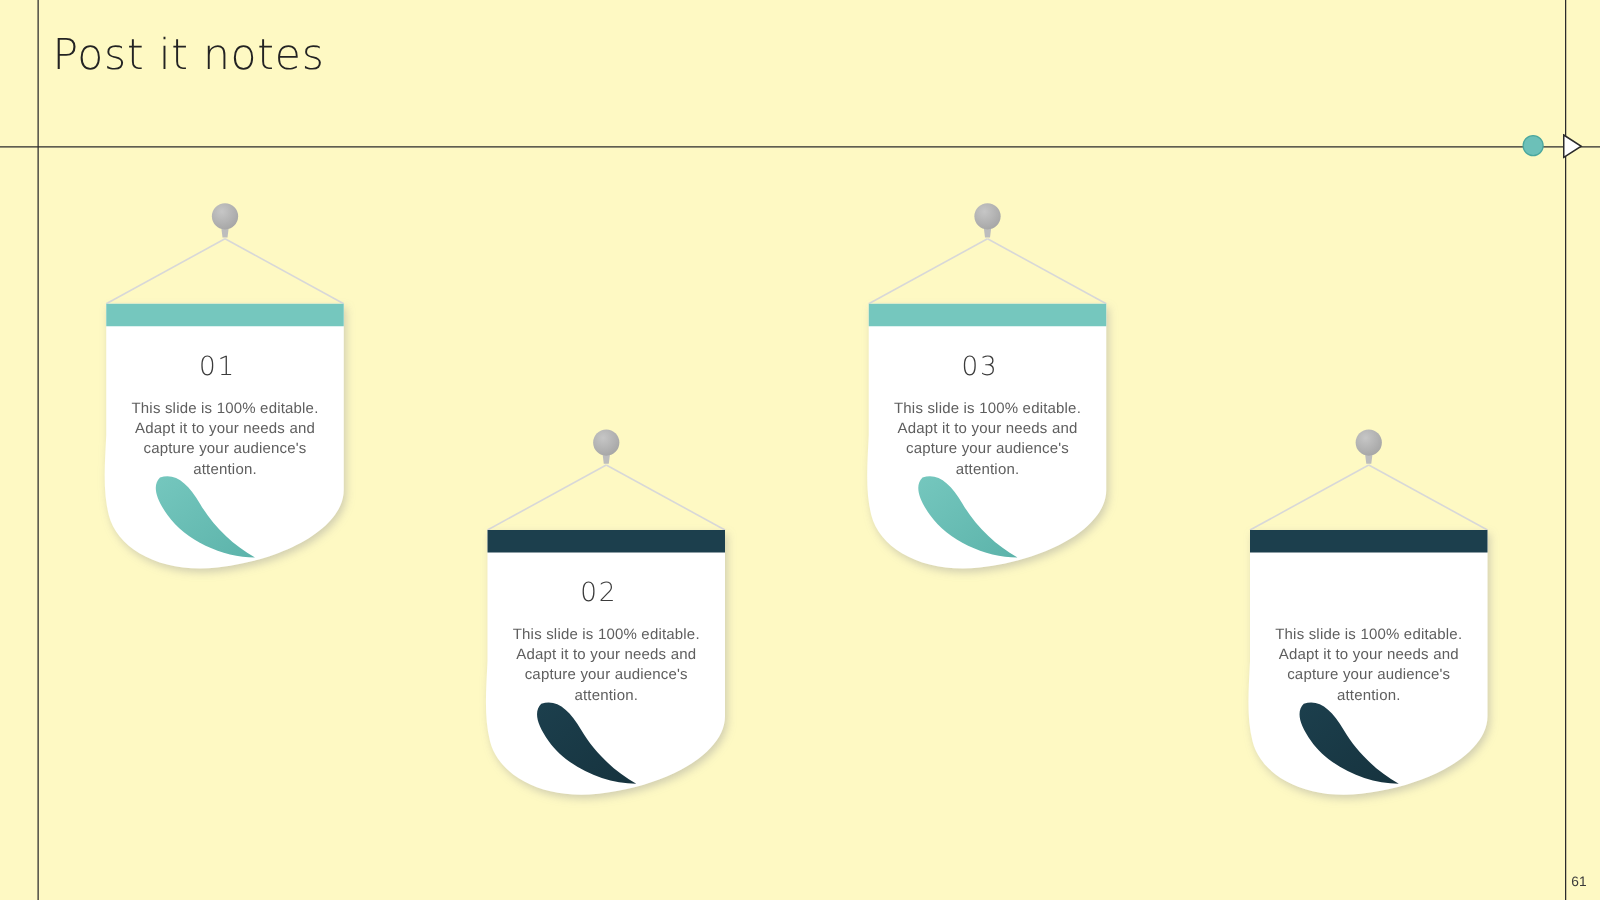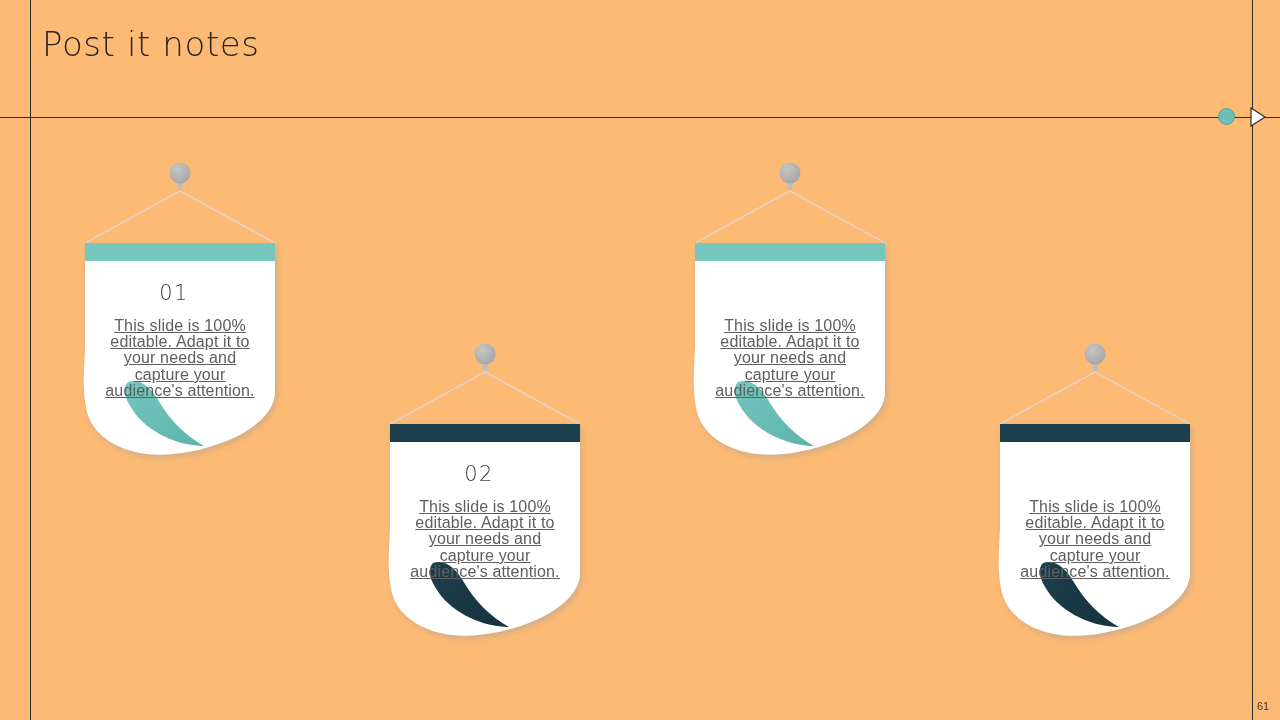--- a/index.html
+++ b/index.html
@@ -5,21 +5,21 @@
   * { box-sizing: border-box; margin: 0; padding: 0; }
   html, body {
     width: 1280px; height: 720px;
     background: #ffffff;
     font-family: "Liberation Sans", sans-serif;
     overflow: hidden;
   }
   #slide {
     position: relative;
     width: 1280px; height: 720px;
-    background: #fdba74;
+    background: #fef9c3;
   }
 
   
   .frame-line-left {
     position: absolute; left: 30px; top: 0;
     width: 1px; height: 720px;
     background: #2b2b2b;
   }
   .frame-line-right {
     position: absolute; left: 1252px; top: 0;
@@ -91,26 +91,25 @@
     font-weight: 300;
     letter-spacing: 1.5px;
     color: #3b3b3b;
     font-family: "DejaVu Sans", sans-serif;
   }
   .note-body {
     position: absolute;
     left: 17px; right: 17px;
     top: 158px;
     text-align: center;
-    font-size: 16px;
+    font-size: 12px;
     line-height: 16.2px;
     color: #5e5e5e;
     font-family: "Liberation Sans", sans-serif;
     letter-spacing: 0.15px;
-    text-decoration: underline;
   }
 </style>
 </head>
 <body>
 
 <div id="slide">
 
   <div class="frame-line-left"></div>
   <div class="frame-line-top-h"></div>
   <div class="frame-line-right"></div>
@@ -203,20 +202,21 @@
           <path d="M102 31 L7 83" stroke="#d8d8d8" stroke-width="1.3" fill="none"></path>
           <path d="M102 31 L197 83" stroke="#d8d8d8" stroke-width="1.3" fill="none"></path>
           <path d="M98 14 L106 14 L104 30 L100 30 Z" fill="#bdbdbd"></path>
           <circle cx="102" cy="13" r="10.5" fill="url(#pinn2)"></circle>
           <g filter="url(#shn2)">
             <path d="M7 83 L197 83 L197 232 C 197 262 150 288 96 294 C 52 299 16 280 9 252 C 4 232 6 210 7 188 Z" fill="#ffffff"></path>
           </g>
           <rect x="7" y="83" width="190" height="18" fill="#75c7be"></rect>
           <path d="M50 222 C 62 218 72 226 82 243 C 92 260 108 276 126 286 C 100 286 70 272 56 252 C 46 238 44 228 50 222 Z" fill="url(#curln2)"></path>
         </svg>
+        <div class="note-number">03</div>
         <div class="note-body">This slide is 100% editable. Adapt it to your needs and capture your audience's attention.</div>
       </div>
       <div class="note" style="left: 993px; top: 341px;">
         <svg class="note-svg" viewBox="0 0 204 300">
           <defs>
             <filter id="shn3" x="-30%" y="-20%" width="170%" height="160%">
               <feDropShadow dx="2" dy="3" stdDeviation="3.2" flood-color="#9a9a9a" flood-opacity="0.45"></feDropShadow>
             </filter>
             <linearGradient id="curln3" x1="0" y1="0" x2="1" y2="1">
               <stop offset="0%" stop-color="#1c3f4d"></stop>

